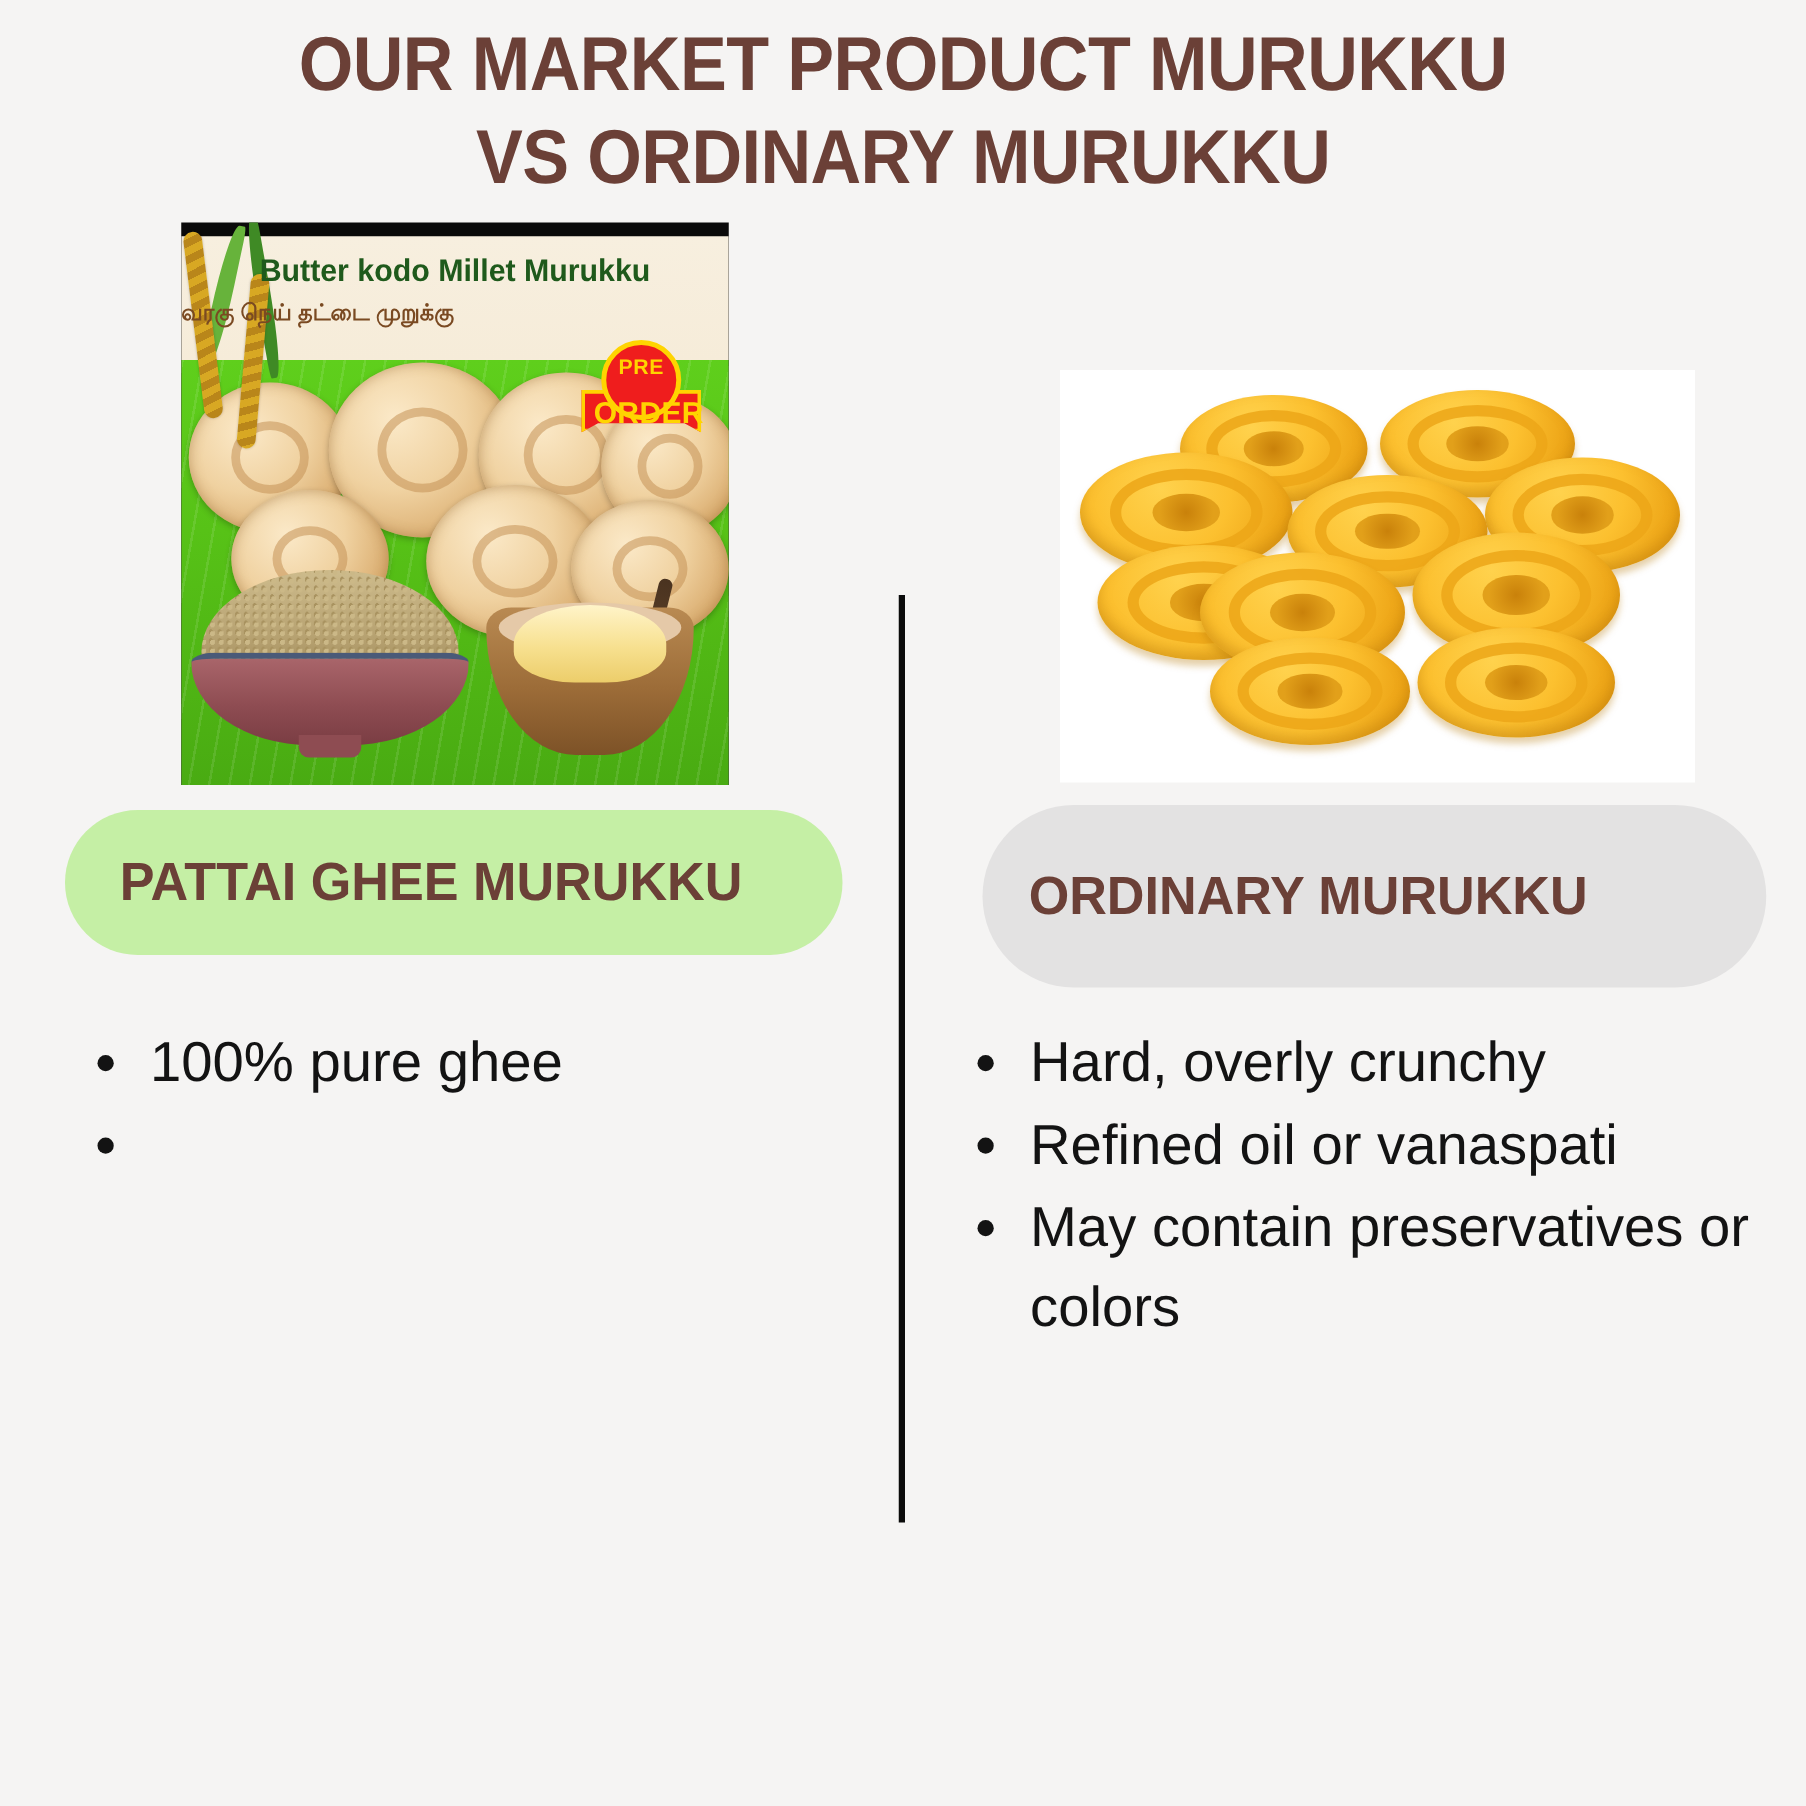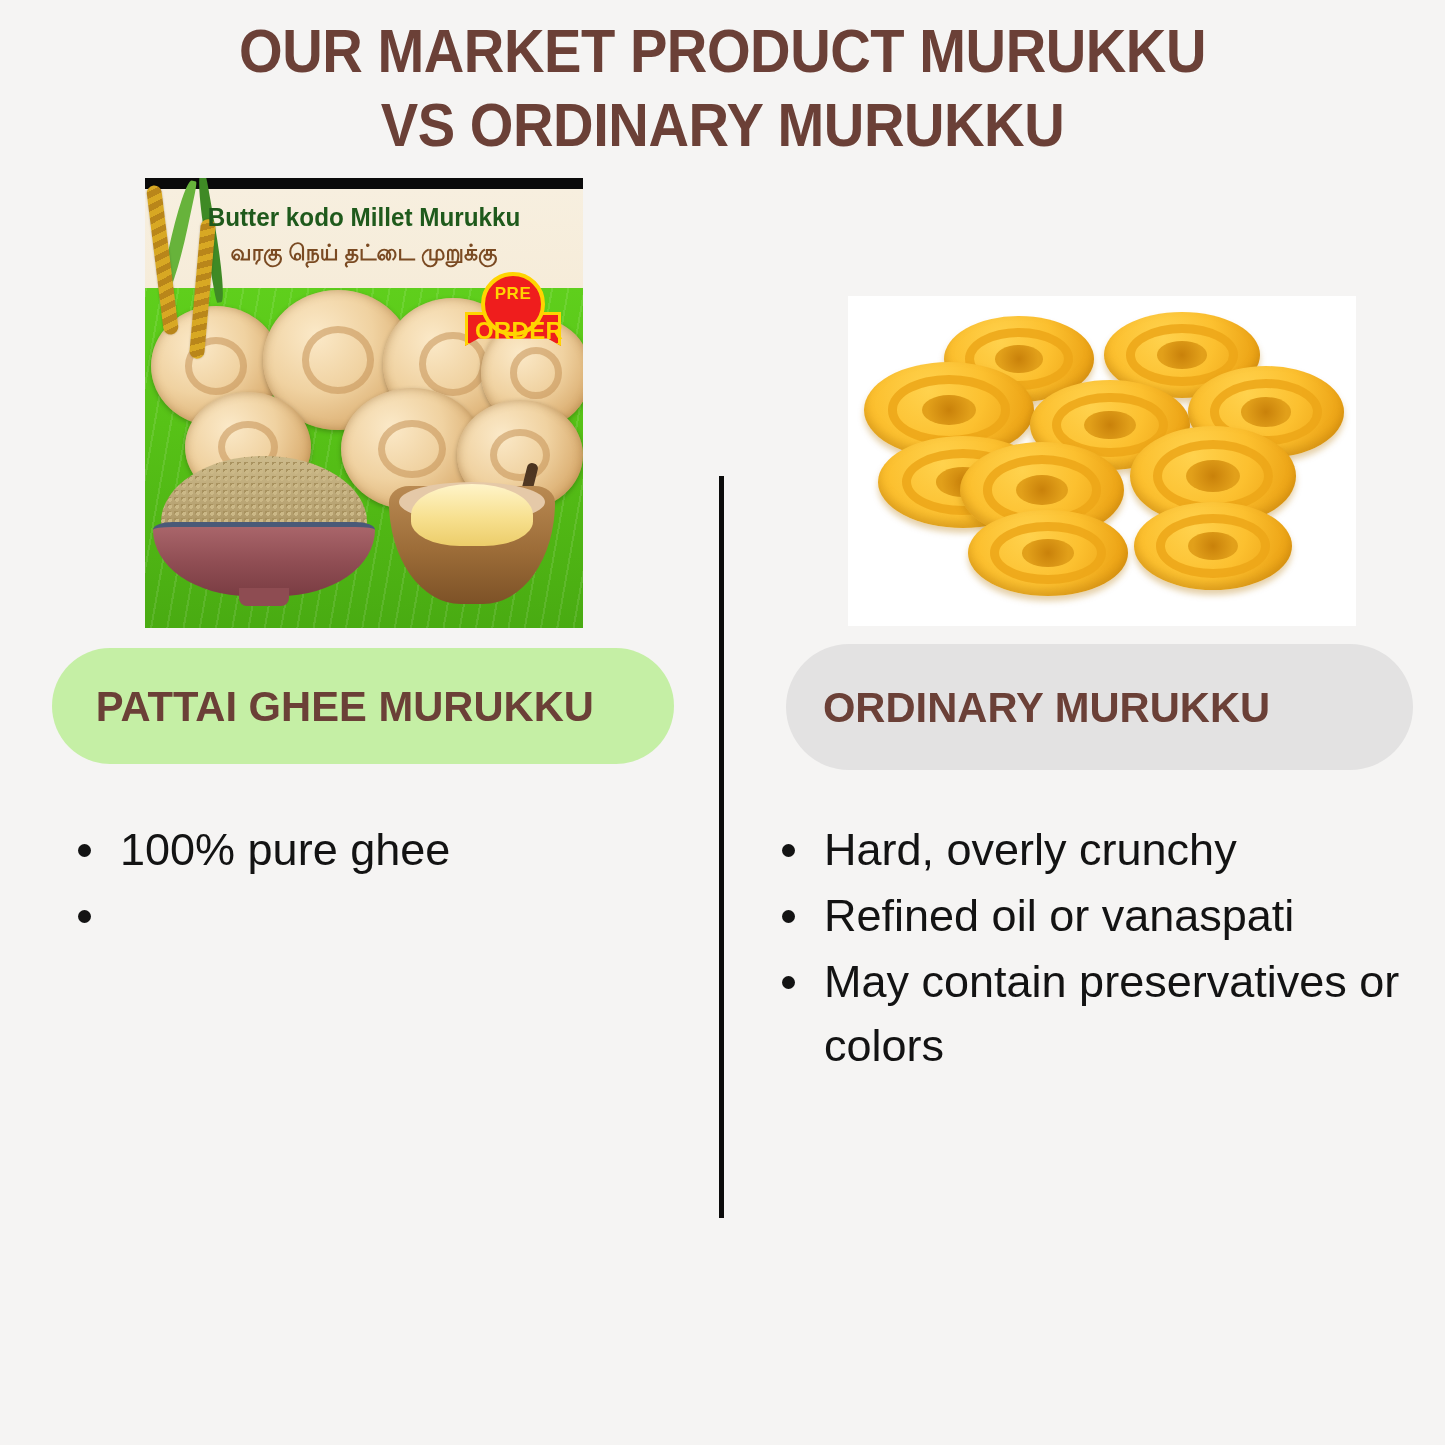--- a/index.html
+++ b/index.html
@@ -69,22 +69,22 @@
     left: 0; top: 14px; width: 438px;
     text-align: center;
     font-size: 25px;
     font-weight: 700;
     color: #1f5a1c;
     transform: scaleX(0.97);
   }
   .pkg-title-ta {
     position: absolute;
     left: 0; top: 51px; width: 438px;
-    text-align: center;
-    font-size: 22px;
+    text-align: left;
+    font-size: 18px;
     font-weight: 700;
     color: #7a4a22;
   }
   
   .stalk {
     position: absolute;
     width: 15px;
     border-radius: 8px;
     background: repeating-linear-gradient(160deg,#d8a823 0 6px,#b9861a 6px 12px);
     box-shadow: 0 0 2px rgba(0,0,0,.25);
@@ -308,21 +308,21 @@
     height: 116px;
     background: #c5efa5;
     justify-content: flex-start;
     padding-left: 36px;
     box-sizing: border-box;
   }
   .pill-right {
     left: 786px;
     top: 644px;
     width: 627px;
-    height: 126px;
+    height: 146px;
     background: #e3e2e2;
     justify-content: flex-start;
     padding-left: 30px;
     box-sizing: border-box;
   }
   .pill-label {
     font-size: 43px;
     font-weight: 700;
     color: #6b4037;
     letter-spacing: 0px;

